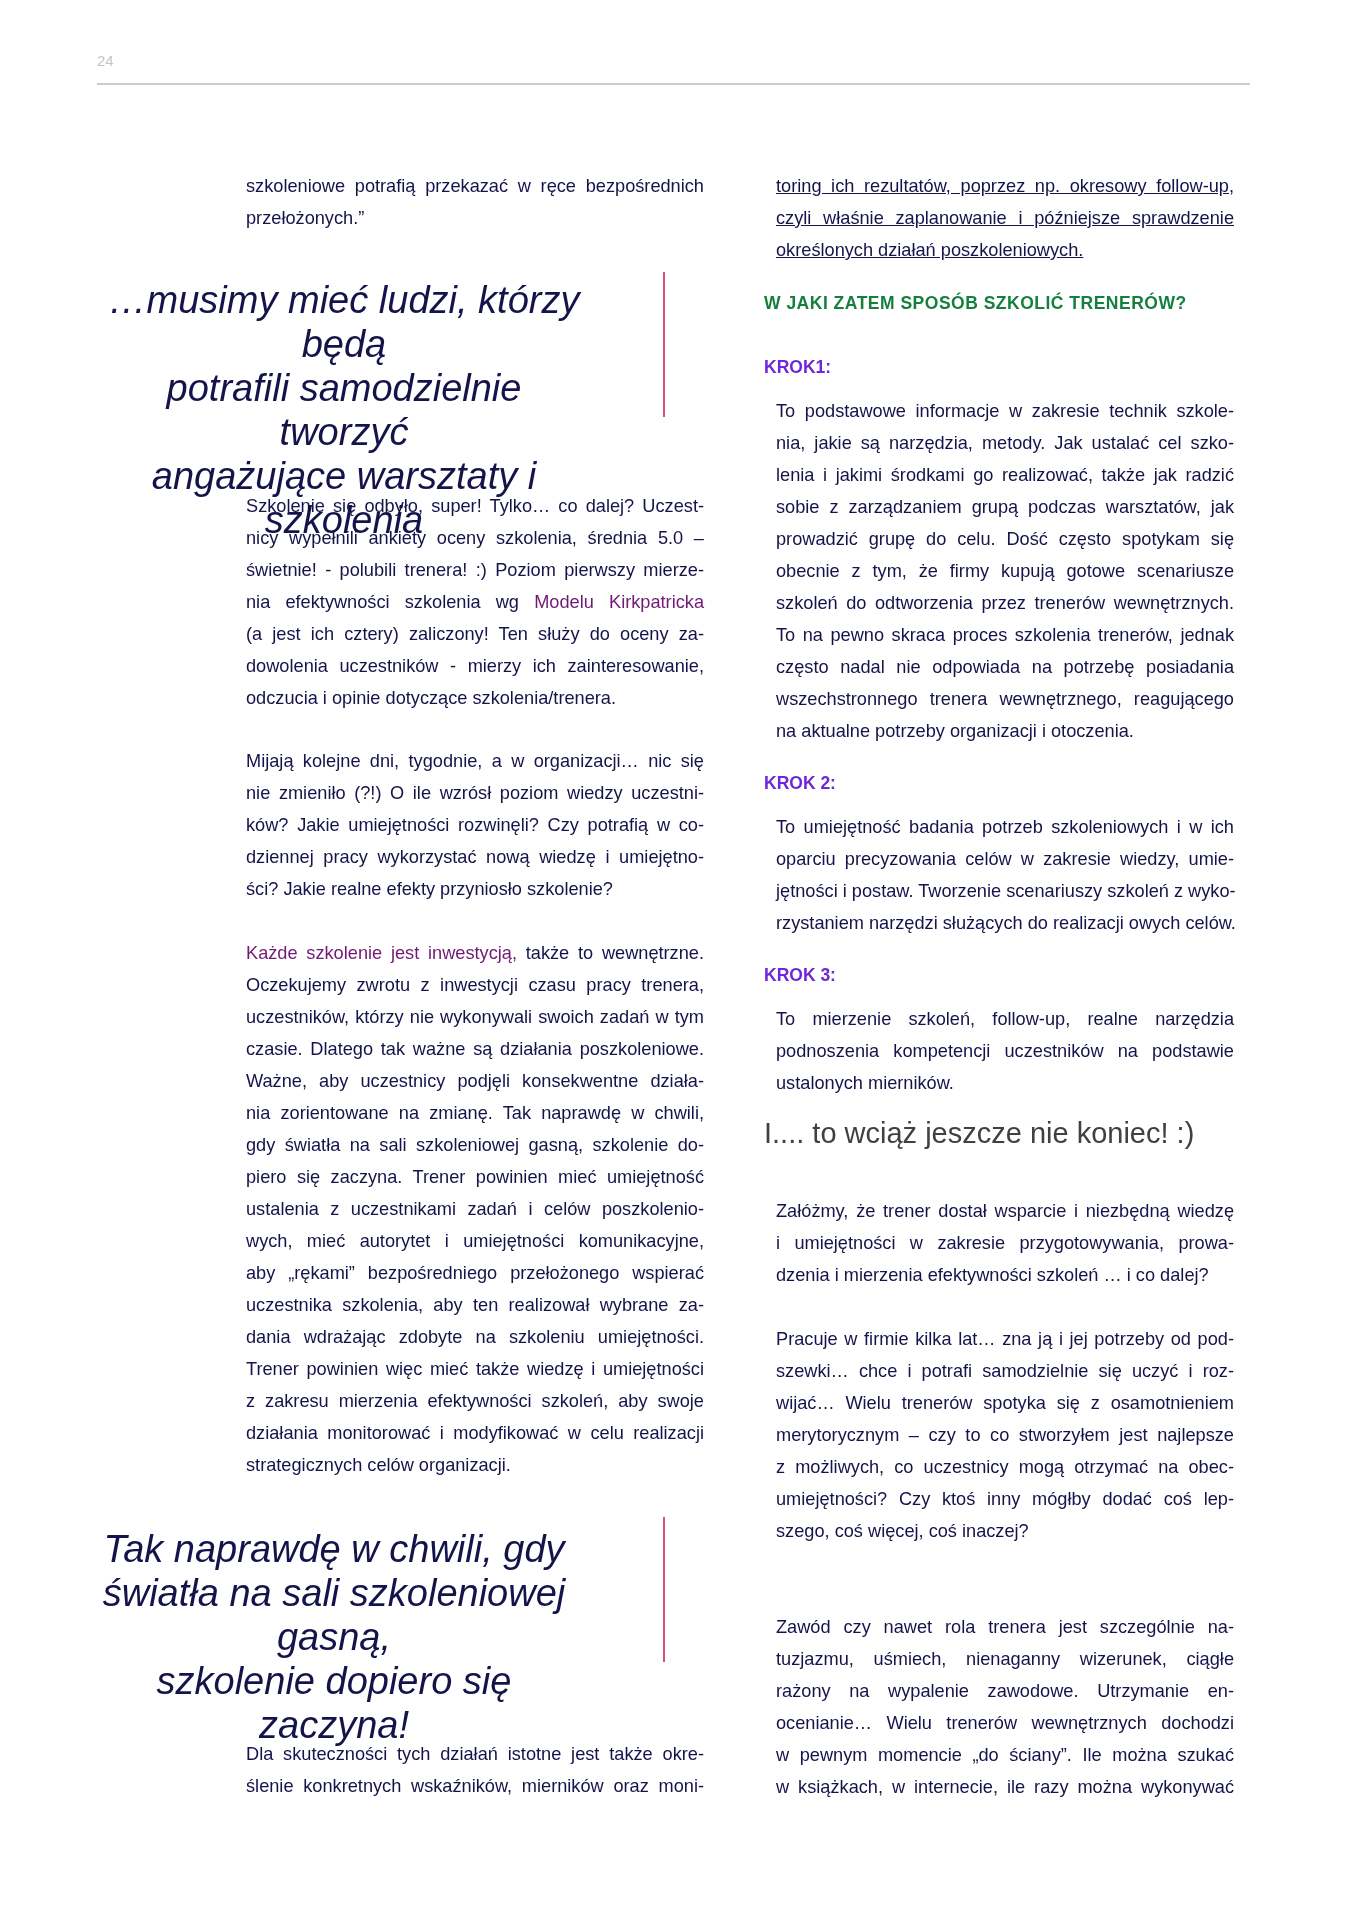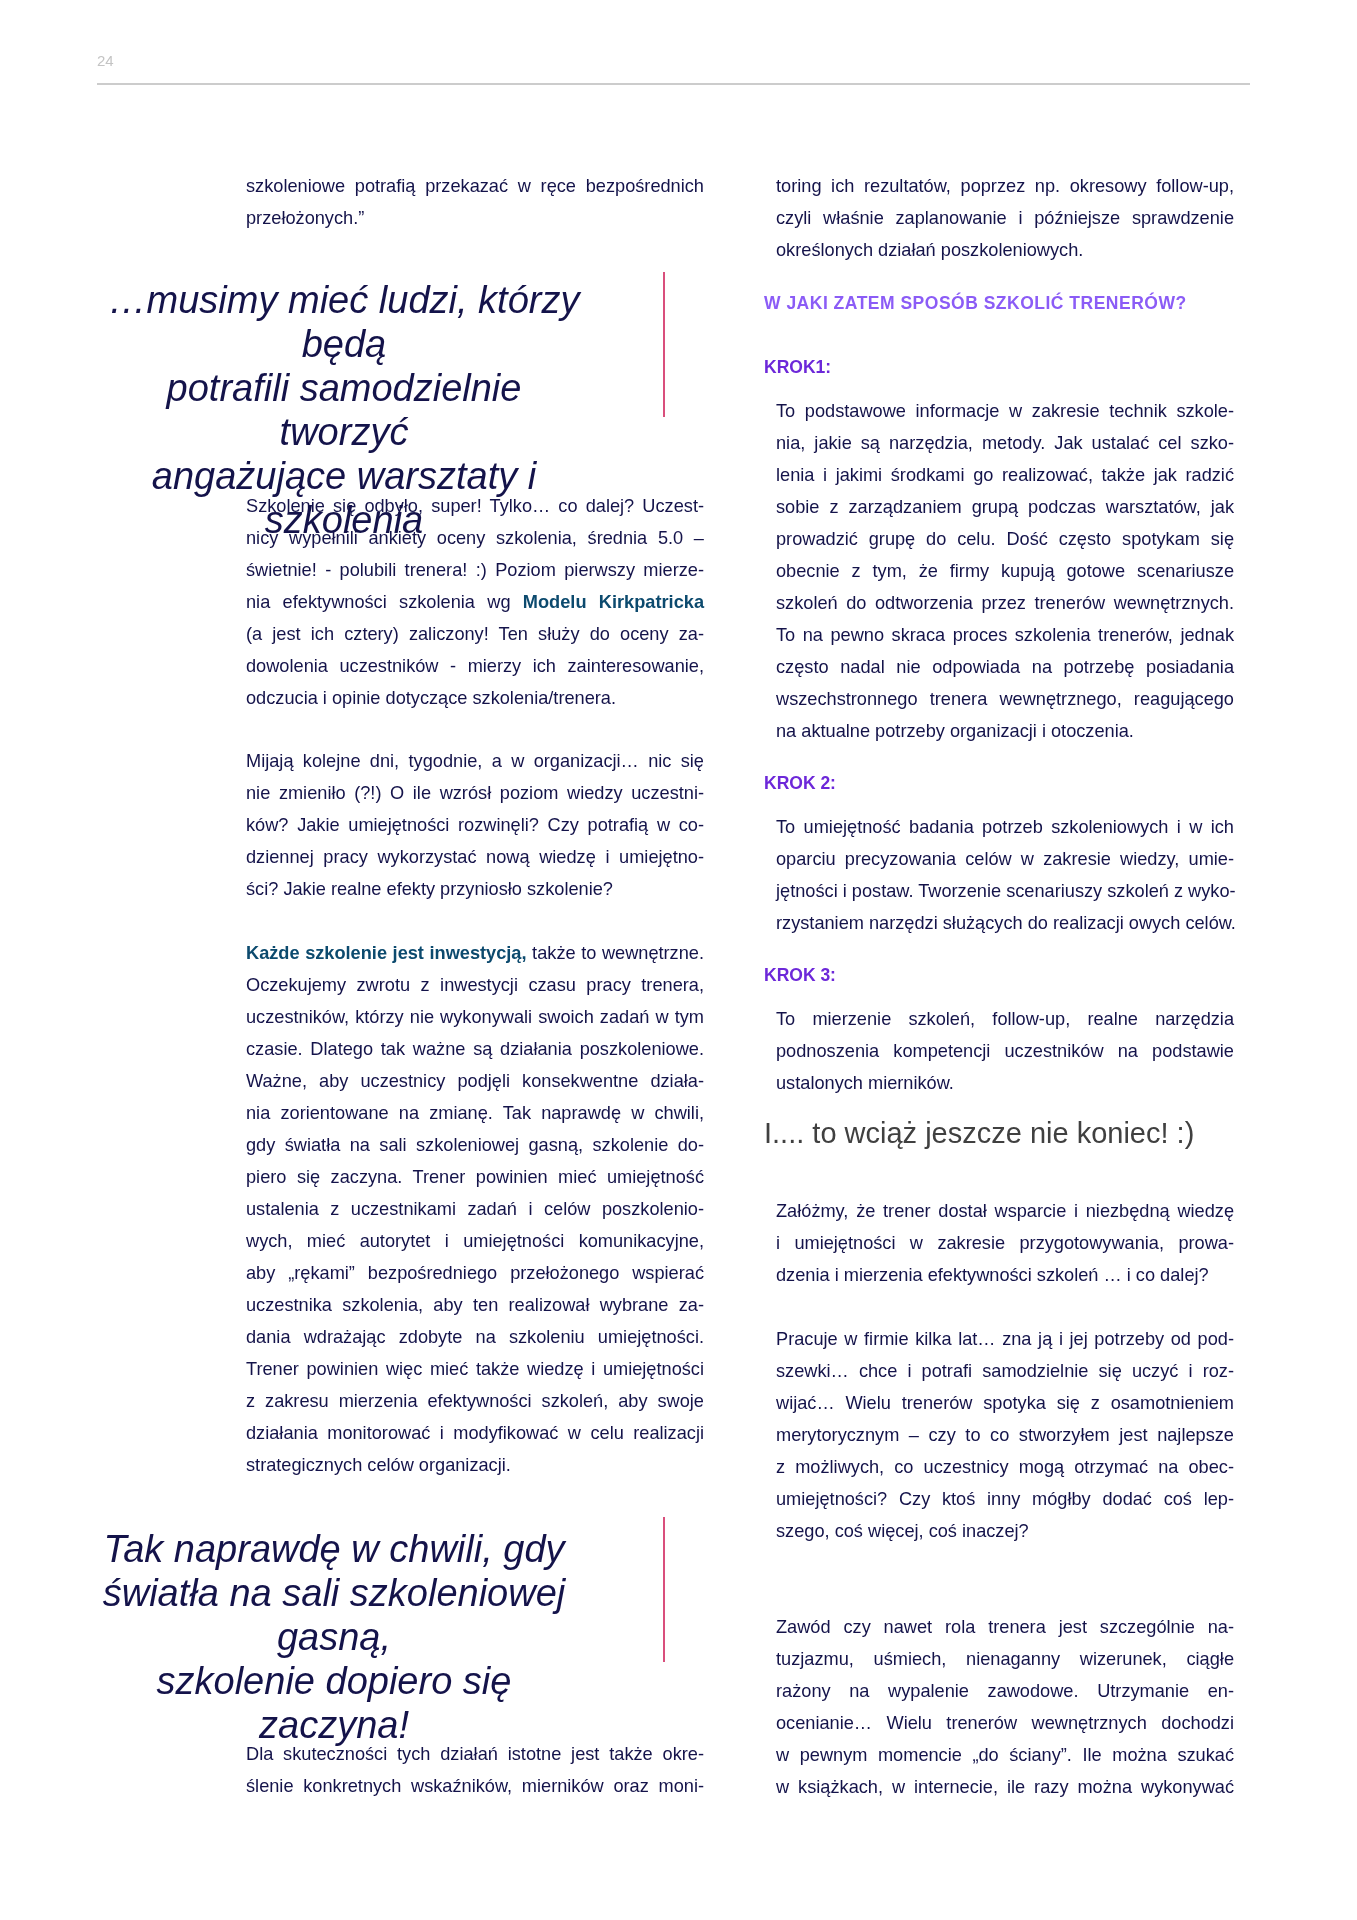--- a/index.html
+++ b/index.html
@@ -12,24 +12,24 @@
   .col { position: absolute; width: 490px; font-size: 18.2px; line-height: 32px; }
   .col p { margin: 12px; white-space: normal; }
   .col .line { display: block; white-space: nowrap; }
   .justify .line { text-align: justify; text-align-last: justify; }
   .justify .line.last { text-align-last: left; }
 
   .pull-quote { position: absolute; font-style: italic; font-weight: 500; font-size: 38px;
                 line-height: 44px; text-align: center; color: #14134a; }
   .quote-bar { position: absolute; width: 2px; background: #d94f7c; }
 
-  .heading-caps { font-weight: 700; font-size: 17.5px; letter-spacing: 0.5px; color: #8b5cf6; }
+  .heading-caps { font-weight: 700; font-size: 17.5px; letter-spacing: 0.5px; color: #15803d; }
   .step-label { font-weight: 700; color: #6d28d9; font-size: 17.5px; }
   .section-heading { color: #404040; font-size: 29px; line-height: 40px; font-weight: 400; }
-  b.strong { font-weight: 700; color: #0c4a6e; }
+  b.strong { font-weight: 400; color: #701a75; }
 </style>
 </head>
 <body>
 
 <div class="page-number">24</div>
 <div class="header-rule"></div>
 
 <div class="col justify" style="left:234px; top:158px; width:482px;">
   <p id="left-intro">
       <span class="line">szkoleniowe potrafią przekazać w ręce bezpośrednich</span>
@@ -95,21 +95,21 @@
   </div>
 <div class="quote-bar" style="left:663px; top:1517px; height:145px;"></div>
 
 <div class="col justify" style="left:234px; top:1726px; width:482px;">
   <p id="left-p4">
       <span class="line">Dla skuteczności tych działań istotne jest także okre-</span>
       <span class="line">ślenie konkretnych wskaźników, mierników oraz moni-</span>
     </p>
 </div>
 
-<div class="col justify" style="left:764px; top:158px; width:482px;">
+<div class="col justify" style="left:764px; top:158px; width:482px;text-decoration:underline;">
   <p id="right-intro">
       <span class="line">toring ich rezultatów, poprzez np. okresowy follow-up,</span>
       <span class="line">czyli właśnie zaplanowanie i późniejsze sprawdzenie</span>
       <span class="line last">określonych działań poszkoleniowych.</span>
     </p>
 </div>
 
 <div class="col heading-caps" style="left:764px; top:287px; width:490px;">W JAKI ZATEM SPOSÓB SZKOLIĆ TRENERÓW?</div>
 
 <div class="col justify" style="left:764px; top:351px; width:482px;">

